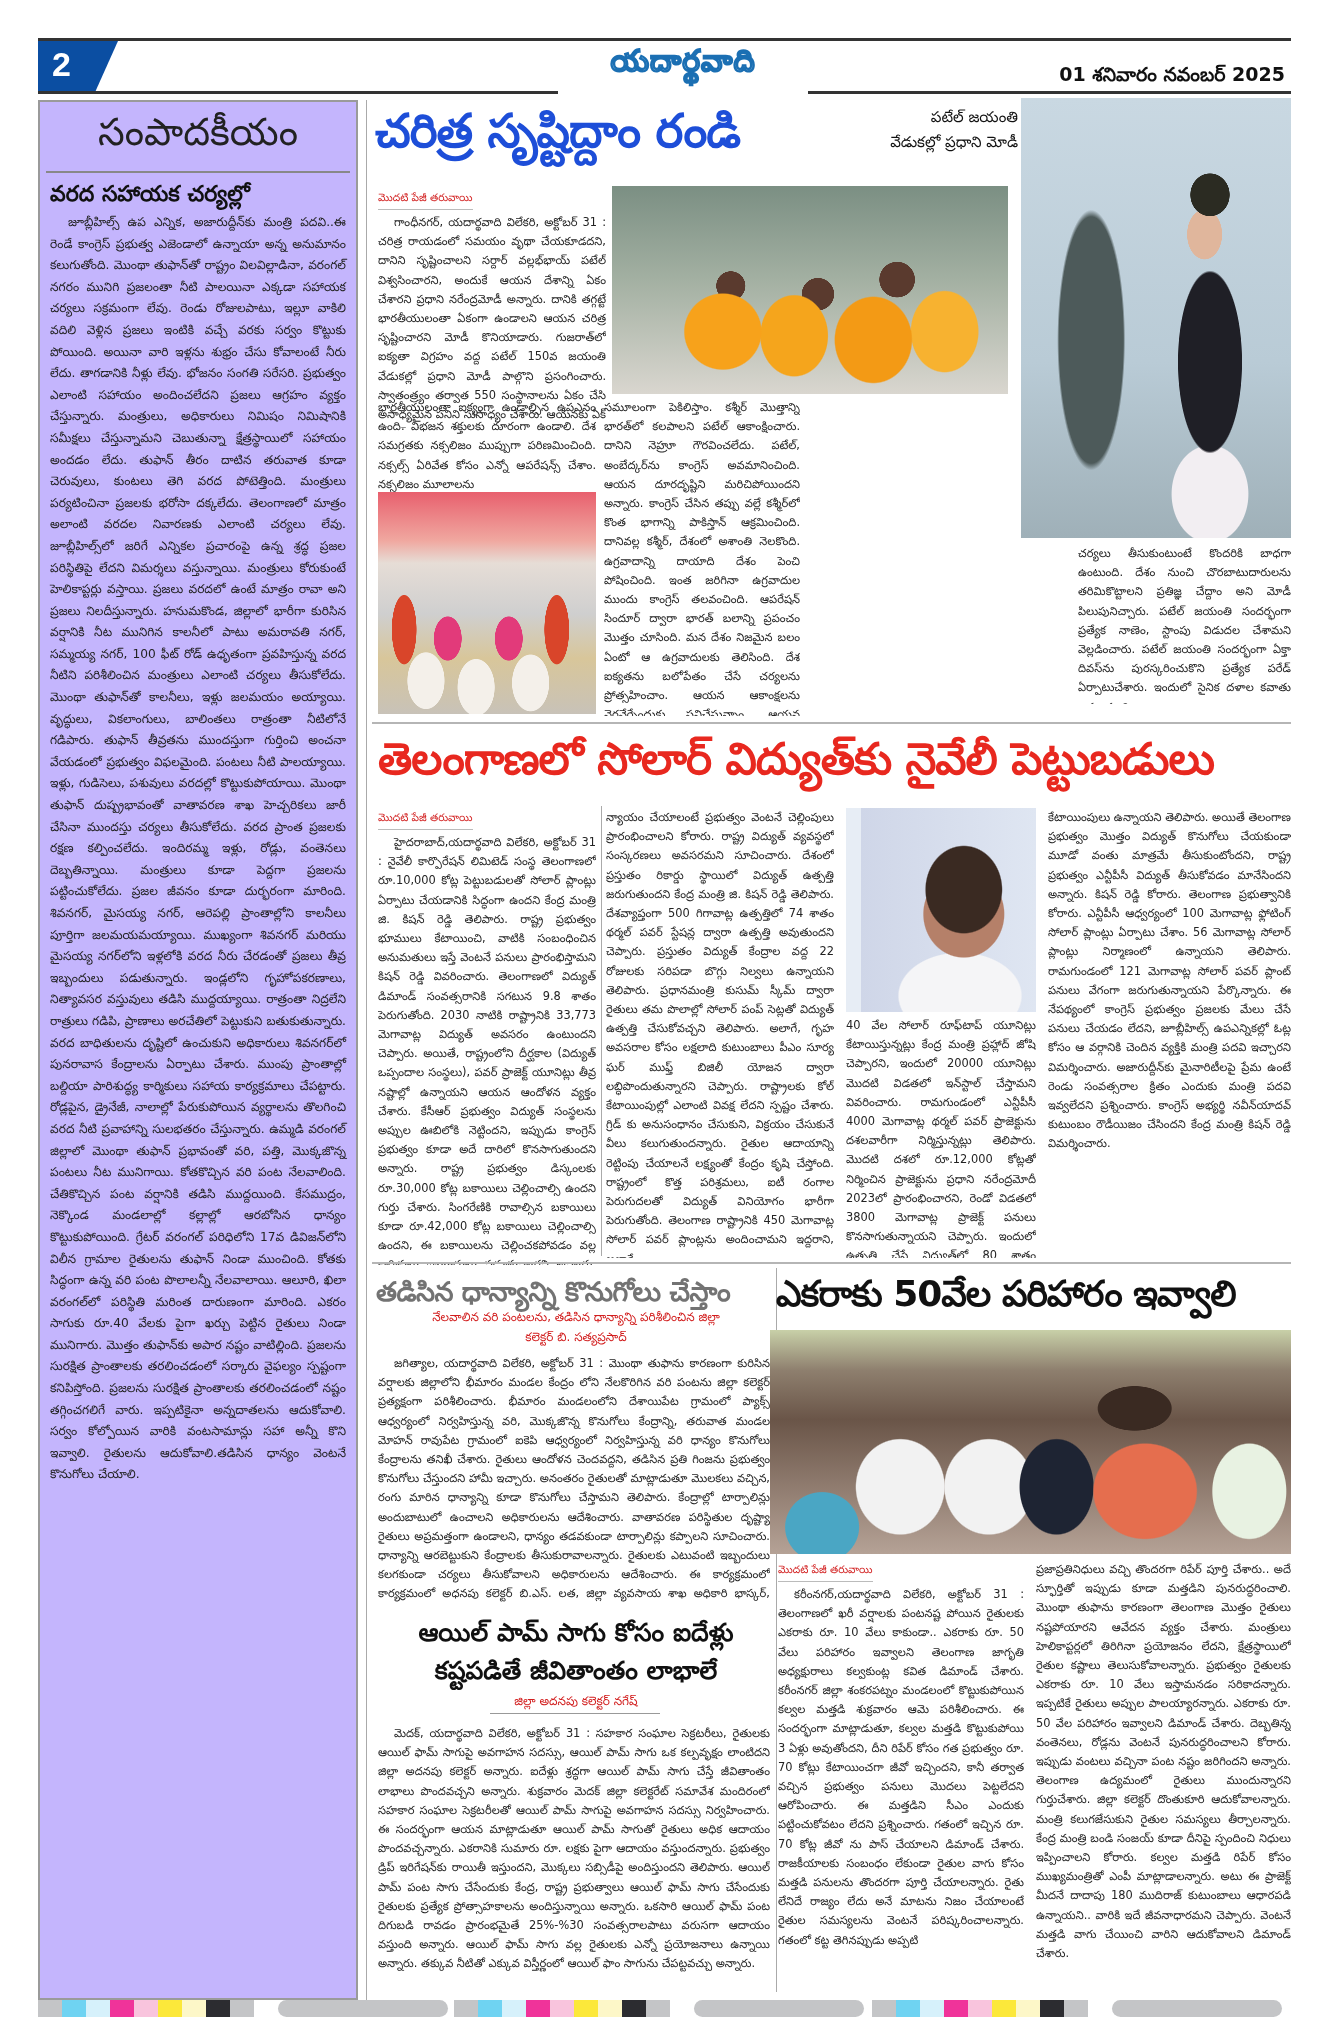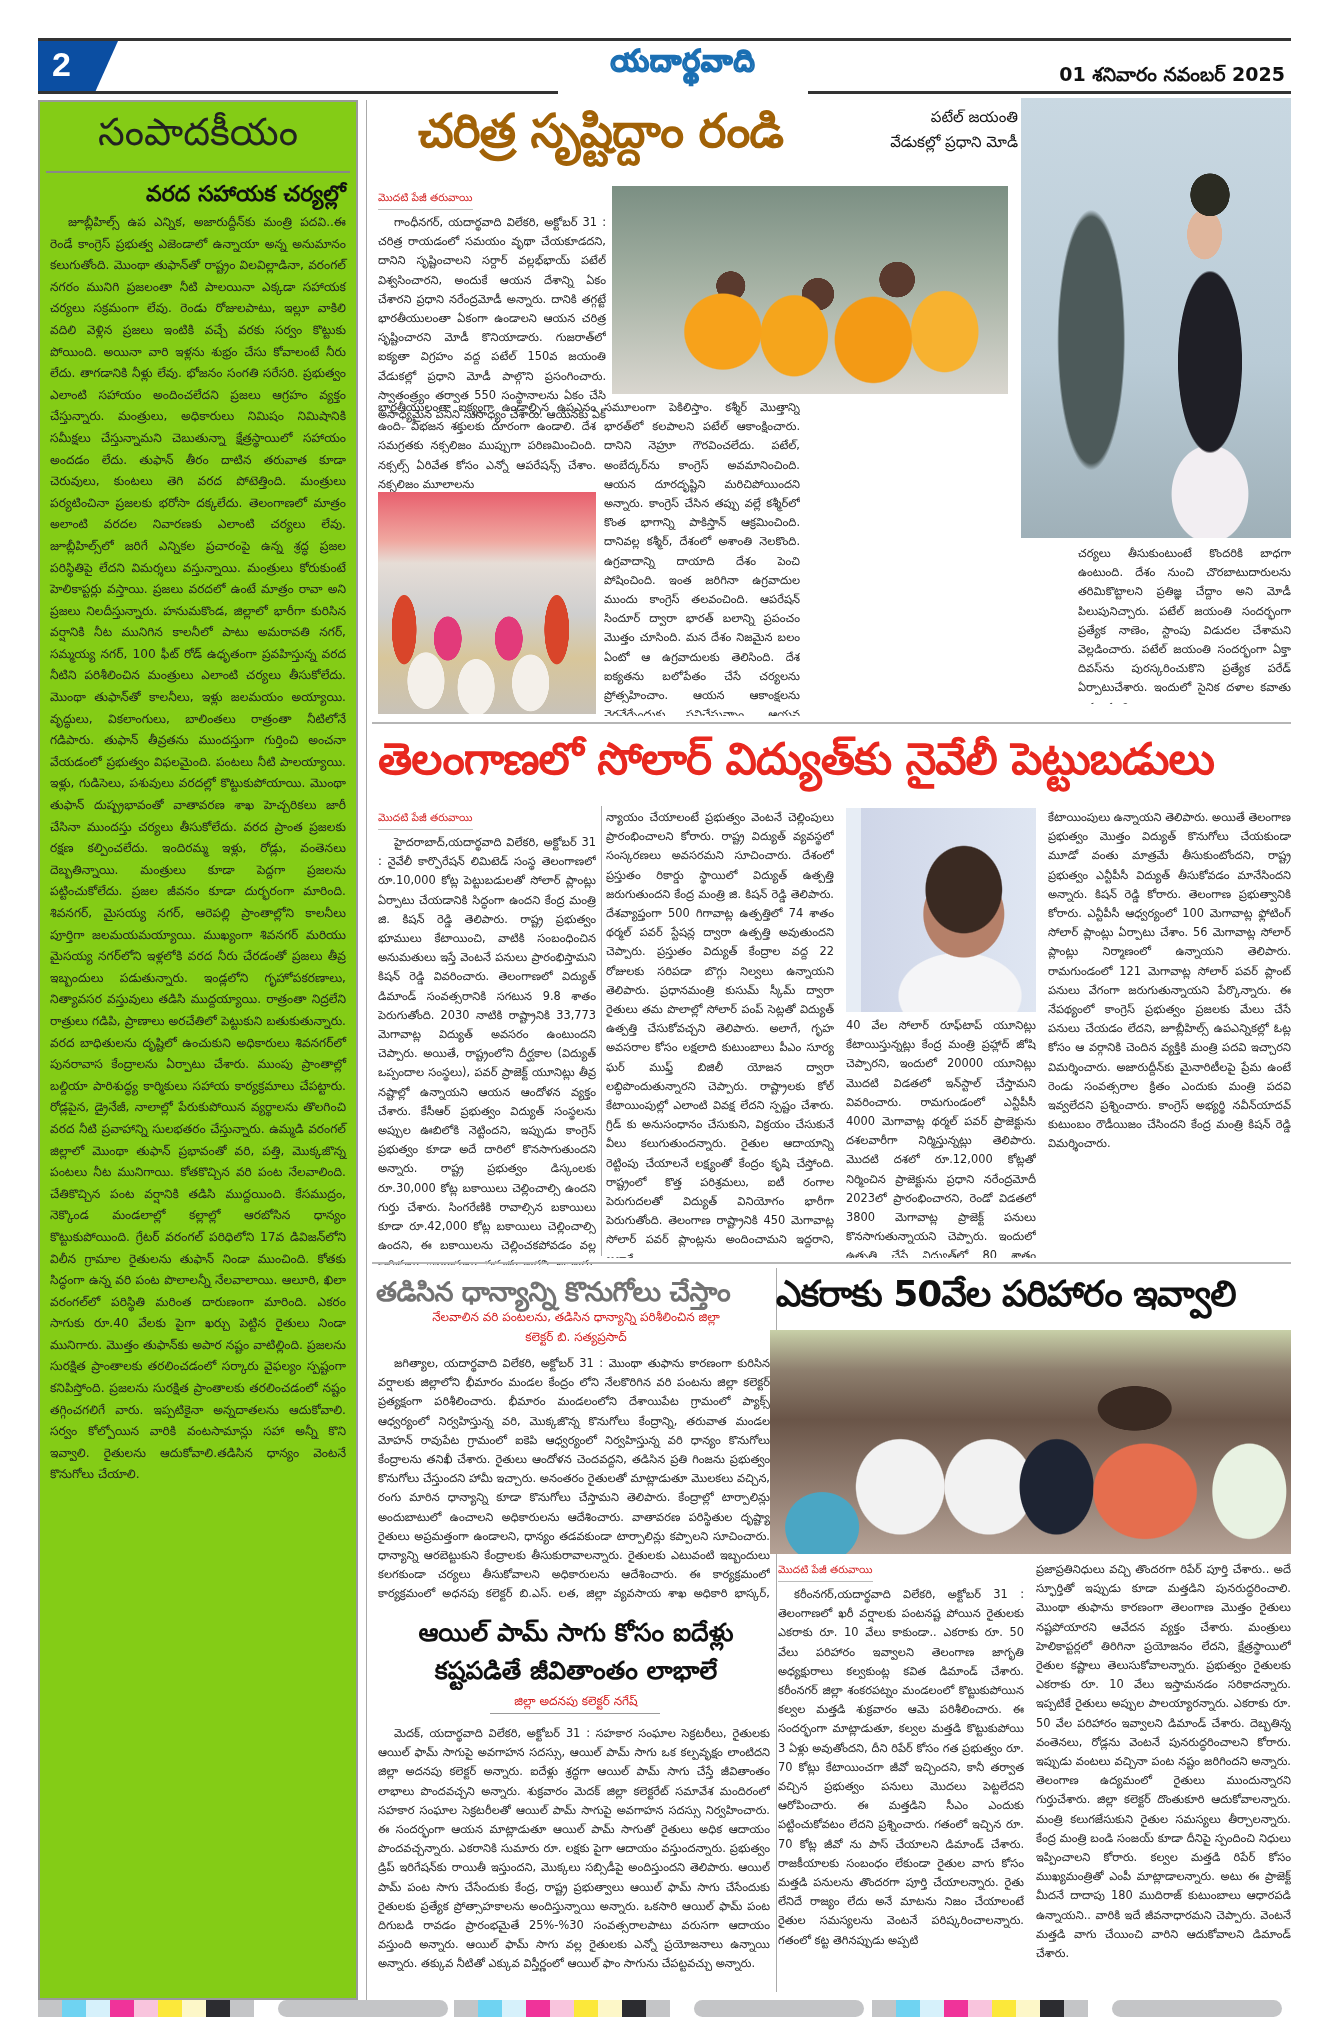--- a/index.html
+++ b/index.html
@@ -13,32 +13,32 @@
              clip-path: polygon(0 0, 100% 0, 72% 100%, 0 100%); color: #fff;
              font: bold 34px "Liberation Sans", sans-serif; padding: 4px 0 0 14px; }
   .logo { position: absolute; left: 540px; top: 2px; width: 210px; height: 44px; text-align: center;
           font: bold 30px "DejaVu Sans", sans-serif; color: #cfe8f8;
           -webkit-text-stroke: 1.4px #1b6fb3; letter-spacing: 1px; }
   .logo-underline { position: absolute; left: 520px; top: 49px; width: 250px; height: 4px; background: #fff; }
   .dateline { position: absolute; right: 6px; top: 10px; font: bold 19px "DejaVu Sans", sans-serif; color: #111; margin-top: 12px; }
 
   
   .editorial { position: absolute; left: 38px; top: 100px; width: 320px; height: 1900px;
-               background: #84cc16; border: 2px solid #9a9a9a; padding: 0 10px; overflow: hidden; }
+               background: #c4b5fd; border: 2px solid #9a9a9a; padding: 0 10px; overflow: hidden; }
   .ed-kicker { font: 38px "DejaVu Serif", serif; text-align: center; color: #222; padding: 8px 0 6px; }
   .ed-rule { height: 2px; background: #888; margin: 2px -4px 8px; }
-  .ed-sub { font: bold 22px "DejaVu Sans", sans-serif; text-align: right; color: #111; }
+  .ed-sub { font: bold 22px "DejaVu Sans", sans-serif; text-align: left; color: #111; }
   .ed-title { font: bold 64px "DejaVu Sans", sans-serif; text-align: center; color: #0a0a0a; line-height: 1.05; margin: 6px 0 10px; letter-spacing: -1px; }
   .ed-body { font: 12.2px/21.6px "DejaVu Sans", sans-serif; text-align: justify; text-indent: 18px; color: #222; }
 
   .vrule { position: absolute; width: 1px; background: #aaa; }
   .hrule { position: absolute; height: 2px; background: #b5b5b5; }
 
   
-  .s1-title { position: absolute; left: 375px; top: 103px; font: bold 47px "DejaVu Sans", sans-serif; color: #a16207; letter-spacing: -1px; margin-left: 43px; }
+  .s1-title { position: absolute; left: 375px; top: 103px; font: bold 47px "DejaVu Sans", sans-serif; color: #1d4ed8; letter-spacing: -1px; }
   .s1-kicker { position: absolute; left: 848px; top: 105px; font: 15px/25px "DejaVu Sans", sans-serif; color: #111; text-align: right; width: 170px; }
   .credit { font: 10.5px "DejaVu Sans", sans-serif; color: #d21f1f; border-bottom: 1px solid #bbb; padding-bottom: 3px; margin-bottom: 3px; display: inline-block; text-align: right; }
   .body { font: 11.4px/19.2px "DejaVu Sans", sans-serif; text-align: justify; color: #222; overflow: hidden; }
   .body.indent { text-indent: 16px; }
 
   .photo { position: absolute; overflow: hidden; }
   .photo-dancers { background:
       radial-gradient(ellipse 16% 30% at 28% 70%, #f7a21b 60%, transparent 62%),
       radial-gradient(ellipse 14% 32% at 46% 72%, #f5a51c 60%, transparent 62%),
       radial-gradient(ellipse 16% 34% at 66% 74%, #f39a15 60%, transparent 62%),

